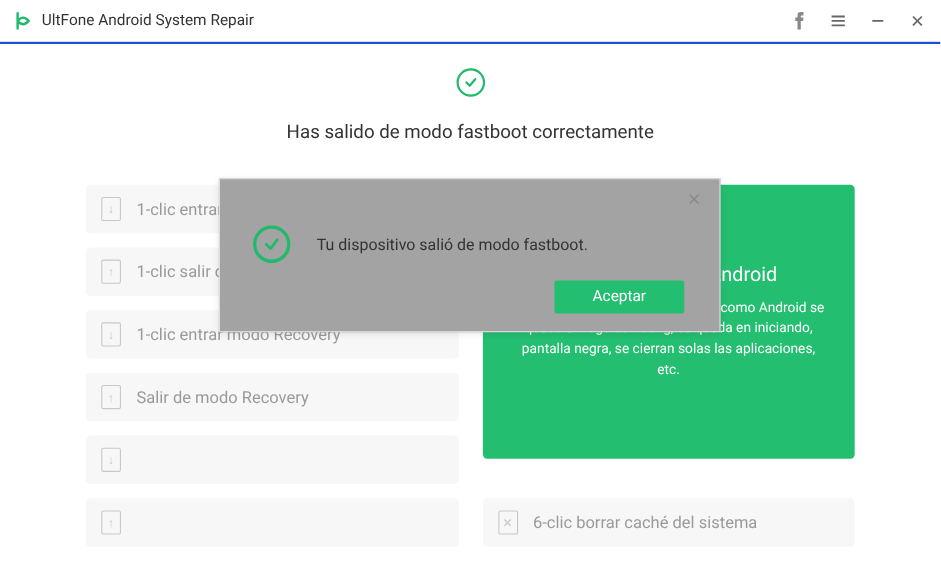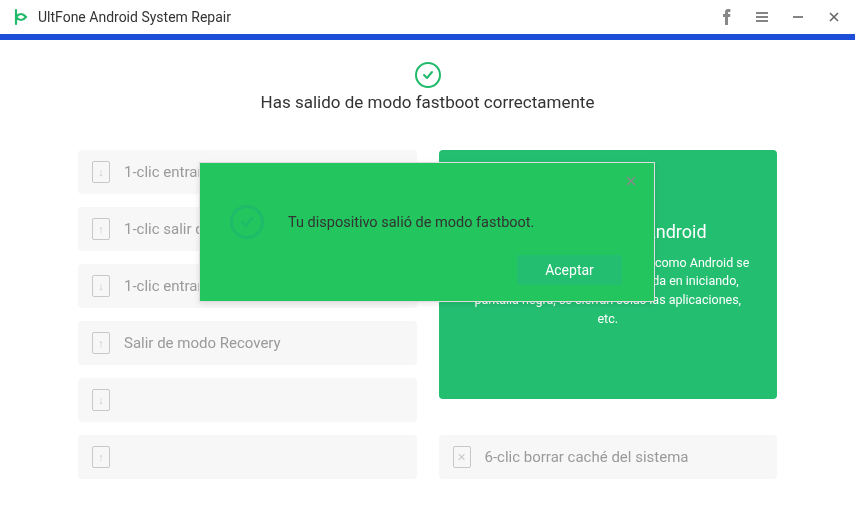--- a/index.html
+++ b/index.html
@@ -3,35 +3,35 @@
   <meta charset="utf-8">
   <style>
     * { margin: 0; padding: 0; box-sizing: border-box; font-family: -apple-system, BlinkMacSystemFont, "Segoe UI", Roboto, sans-serif; }
     body { width: 855px; height: 528px; background: #fff; position: relative; overflow: hidden; }
     
     .titlebar {
       height: 40px;
       display: flex;
       align-items: center;
       padding: 0 12px;
-      border-bottom: 6px solid #1d4ed8;
+      border-bottom: 2px solid #1d4ed8;
       justify-content: space-between;
     }
     .titlebar-left { display: flex; align-items: center; gap: 8px; }
     .logo { width: 18px; height: 18px; display: flex; align-items: center; justify-content: center; }
     .app-title { font-size: 14px; color: #333; }
     .titlebar-right { display: flex; align-items: center; gap: 18px; }
     .titlebar-icon { color: #666; cursor: pointer; display: flex; align-items: center; justify-content: center; width: 18px; height: 18px; }
     
     .status-area {
       display: flex;
       flex-direction: column;
       align-items: center;
       padding-top: 22px;
-      gap: 4px;
+      gap: 22px;
     }
     .status-icon {
       width: 26px;
       height: 26px;
       border: 2px solid #1fba6a;
       border-radius: 50%;
       display: flex;
       align-items: center;
       justify-content: center;
       color: #1fba6a;
@@ -98,21 +98,21 @@
       font-size: 12.5px;
       line-height: 1.5;
     }
     
     .dialog {
       position: absolute;
       left: 199px;
       top: 162px;
       width: 456px;
       height: 140px;
-      background: #22c55e;
+      background: #a3a3a3;
       border: 1px solid #ddd;
       box-shadow: 0 2px 6px rgba(0,0,0,0.1);
       padding: 14px 18px 18px 18px;
     }
     .dialog-close {
       position: absolute;
       right: 14px;
       top: 10px;
       color: #888;
       cursor: pointer;
@@ -141,21 +141,21 @@
       font-size: 14.5px;
       color: #333;
     }
     .dialog-btn {
       position: absolute;
       right: 32px;
       bottom: 16px;
       background: #24be71;
       color: #fff;
       border: none;
-      width: 105px;
+      width: 118px;
       height: 30px;
       font-size: 14px;
       cursor: pointer;
       border-radius: 2px;
     }
   </style>
 </head>
 <body>
 
 <div class="titlebar">

